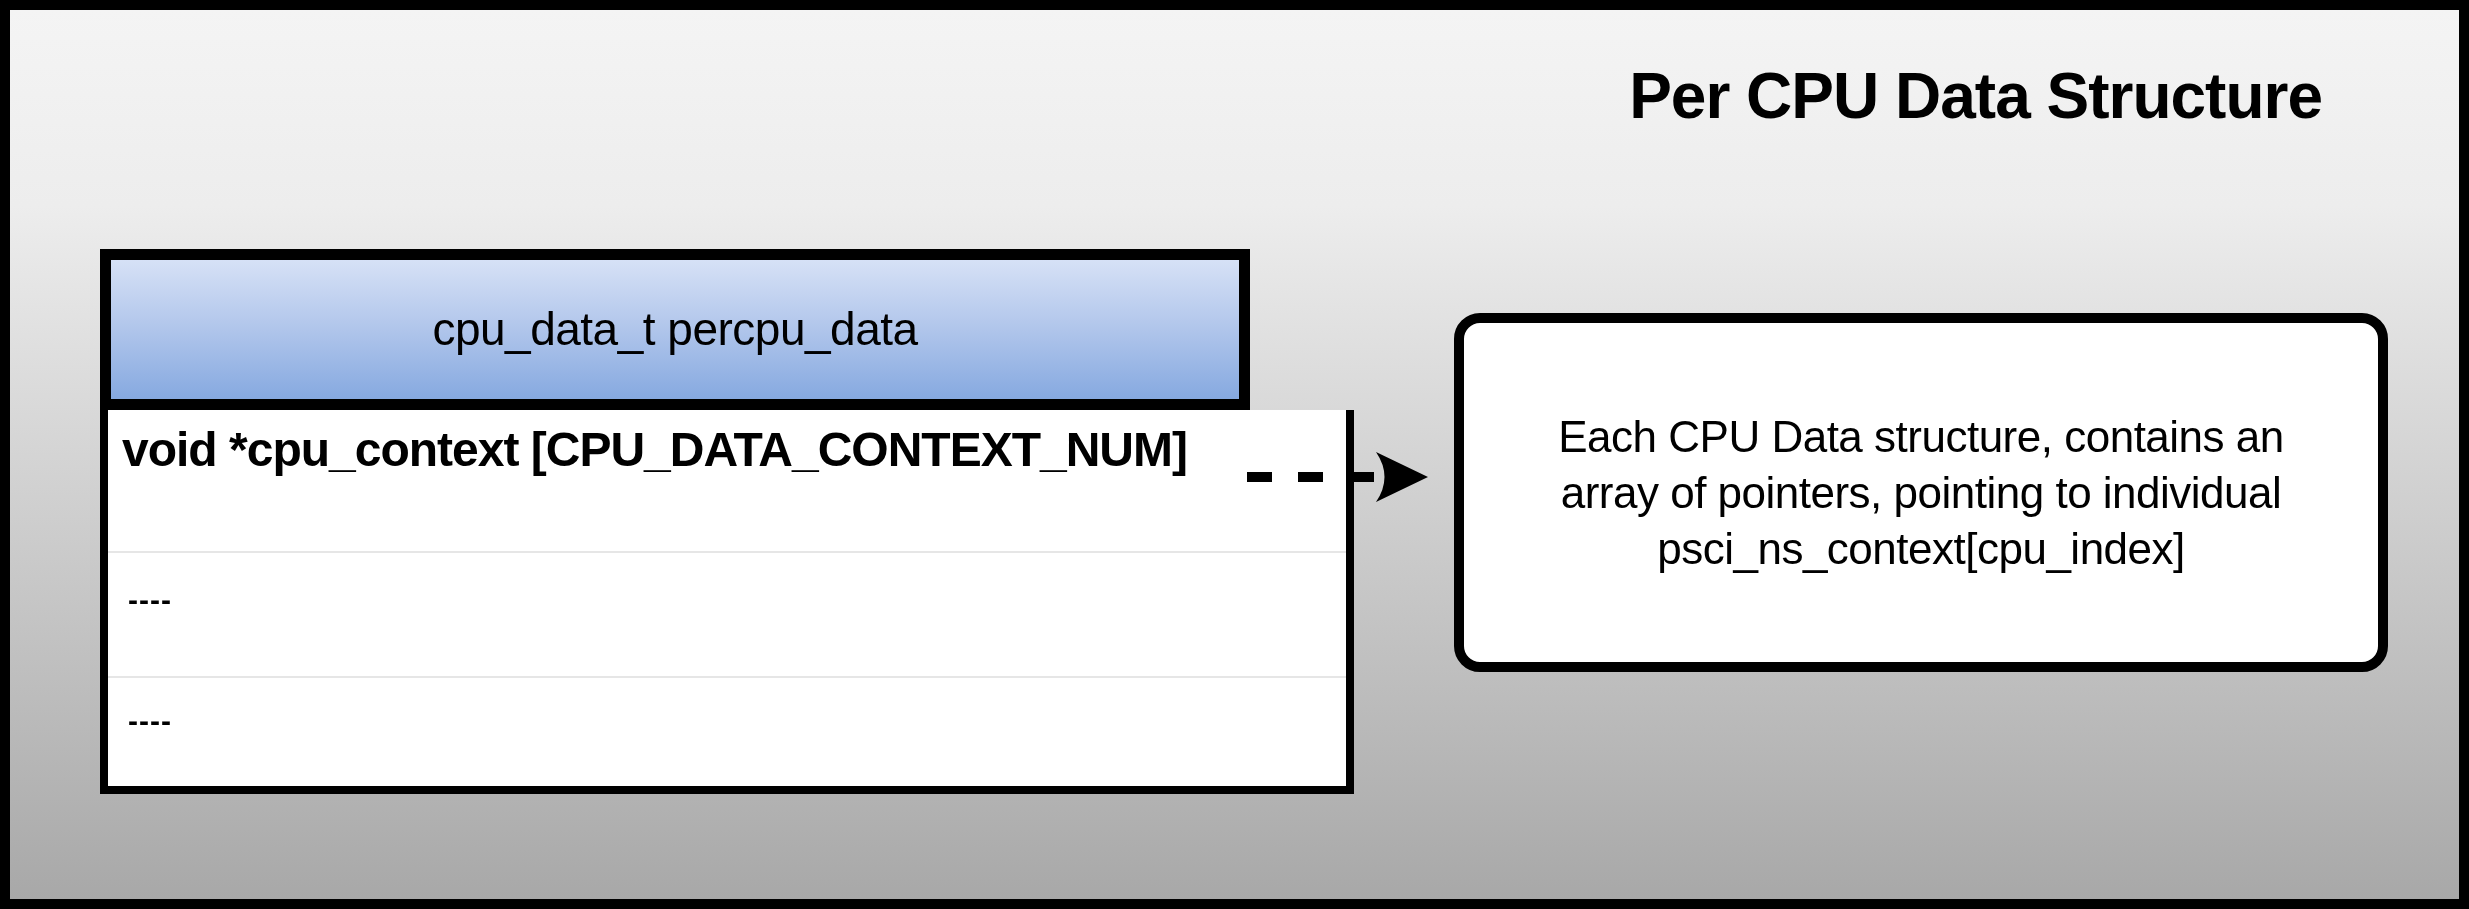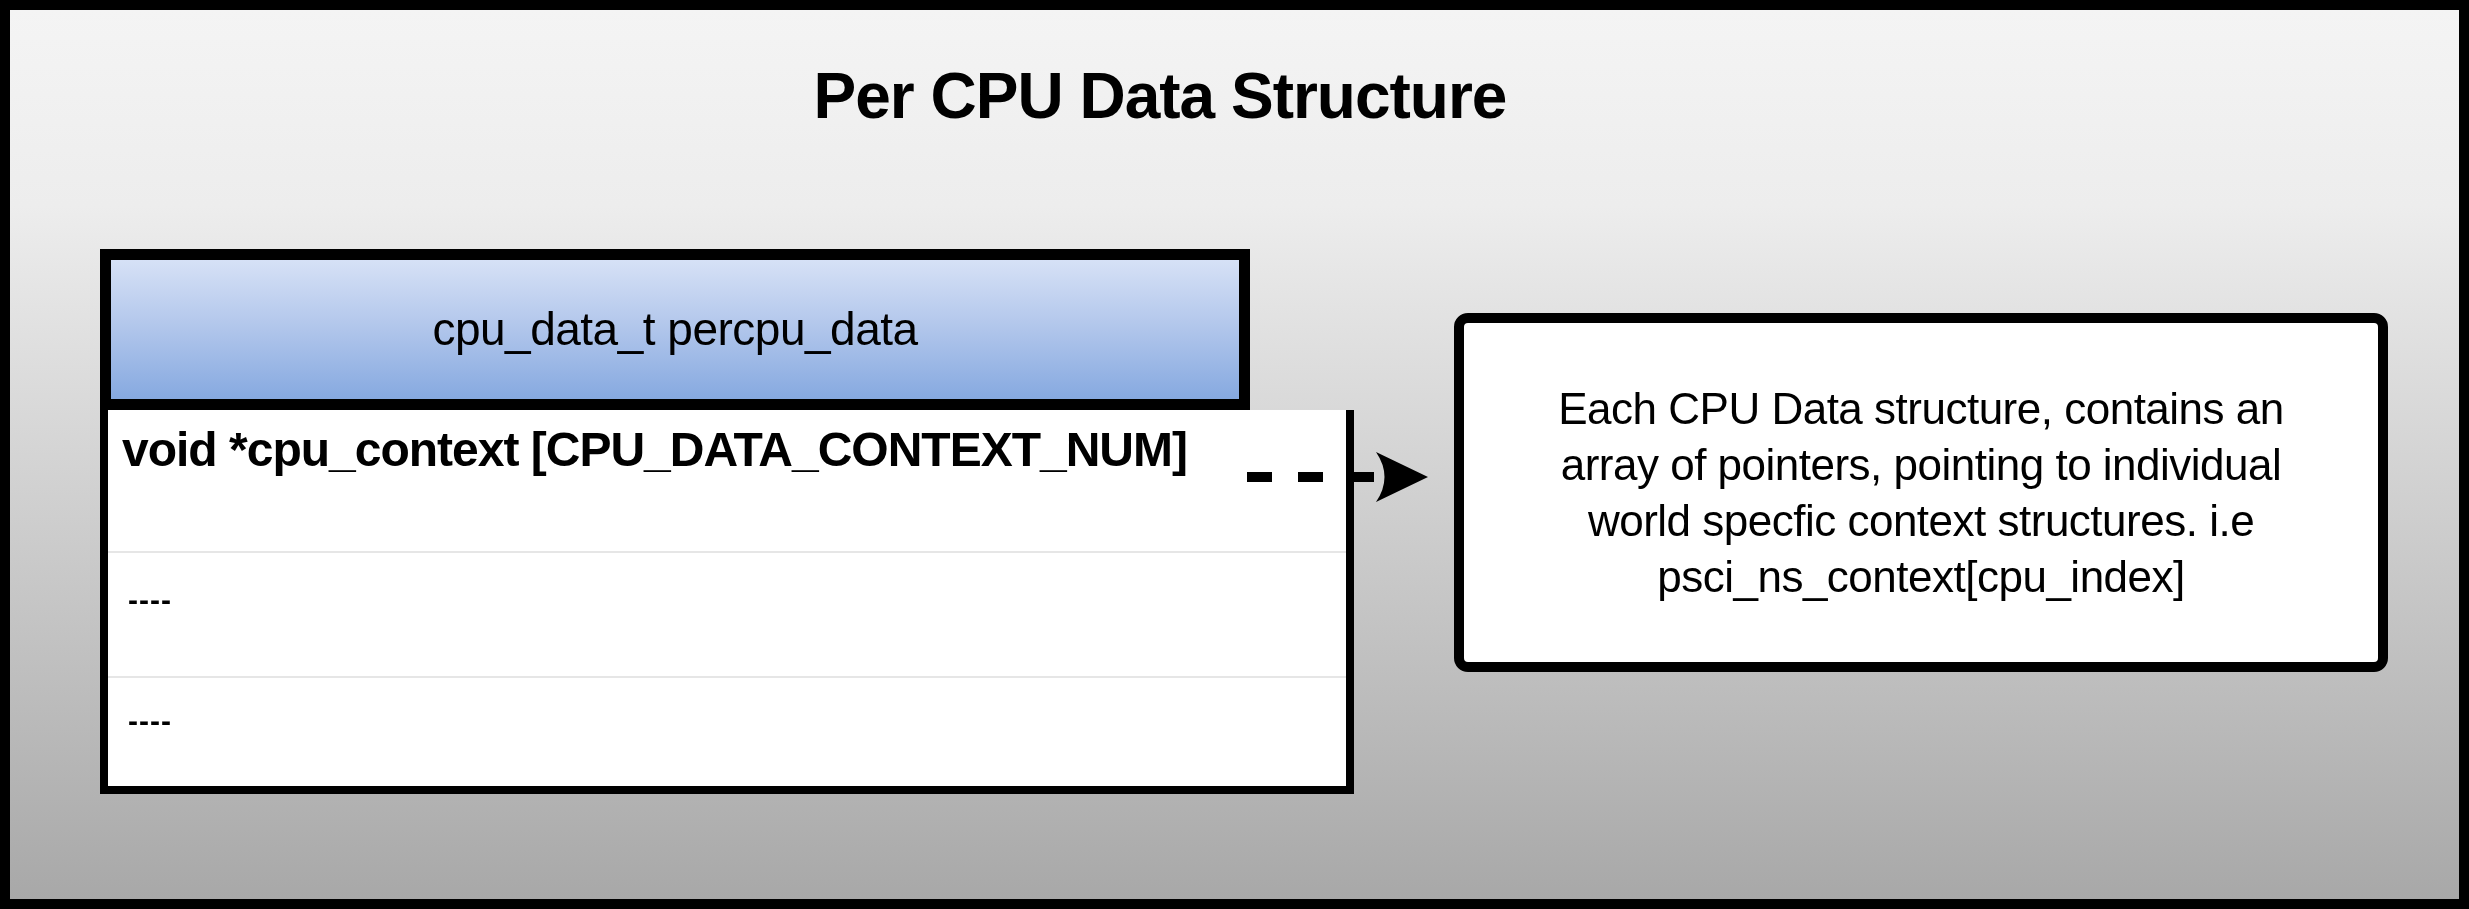--- a/index.html
+++ b/index.html
@@ -10,22 +10,22 @@
   }
   .canvas {
     position: absolute; left: 0; top: 0;
     width: 2469px; height: 909px;
     box-sizing: border-box;
     border: 10px solid #000;
     background: linear-gradient(180deg, #f4f4f4 0%, #ededed 22%, #a8a8a8 100%);
     overflow: hidden;
   }
   .title {
-    position: absolute; top: 46px; left: 0; width: 2300px;
-    text-align: center;
+    position: absolute; top: 46px; left: 12px; width: 2300px;
+    text-align: right;
     font-size: 64px; font-weight: bold; line-height: 80px;
     letter-spacing: -1px;
   }
   .struct-table {
     position: absolute; left: 90px; top: 239px; width: 1150px;
   }
   .thead {
     box-sizing: border-box; width: 1150px; height: 161px;
     border: 11px solid #000;
     background: linear-gradient(180deg, #d6e1f6 0%, #b4c8ec 45%, #86a9e0 100%);
@@ -53,21 +53,21 @@
   .trow-3 {
     height: 108px;
     font-size: 30px; line-height: 30px;
     padding: 28px 0 0 20px; letter-spacing: 1px;
   }
   .arrow-wrap { position: absolute; left: 1237px; top: 439px; width: 182px; height: 56px; }
   .callout {
     position: absolute; left: 1444px; top: 303px;
     width: 934px; height: 359px;
     box-sizing: border-box;
-    border: 10px solid #000; border-radius: 14px;
+    border: 10px solid #000; border-radius: 26px;
     background: #fff;
     display: flex; flex-direction: column; justify-content: center; align-items: center;
     font-size: 44px; line-height: 56px; letter-spacing: -0.5px;
     text-align: center;
   }
   .callout-line { white-space: nowrap; }
 </style>
 </head>
 <body>
 
@@ -95,17 +95,16 @@
   <div class="arrow-wrap">
     <svg width="182" height="56" viewBox="0 0 182 56" xmlns="http://www.w3.org/2000/svg">
       <line x1="0" y1="28" x2="136" y2="28" stroke="#000000" stroke-width="10" stroke-dasharray="25 26"></line>
       <path d="M129 3 L181 28 L129 53 Q146 28 129 3 Z" fill="#000000"></path>
     </svg>
   </div>
 
   <div class="callout">
     <div class="callout-line">Each CPU Data structure, contains an</div>
     <div class="callout-line">array of pointers, pointing to individual</div>
-    <div class="callout-line">world specfic context structures. i.e</div>
     <div class="callout-line">psci_ns_context[cpu_index]</div>
   </div>
 
 </div>
 
 </body></html>

